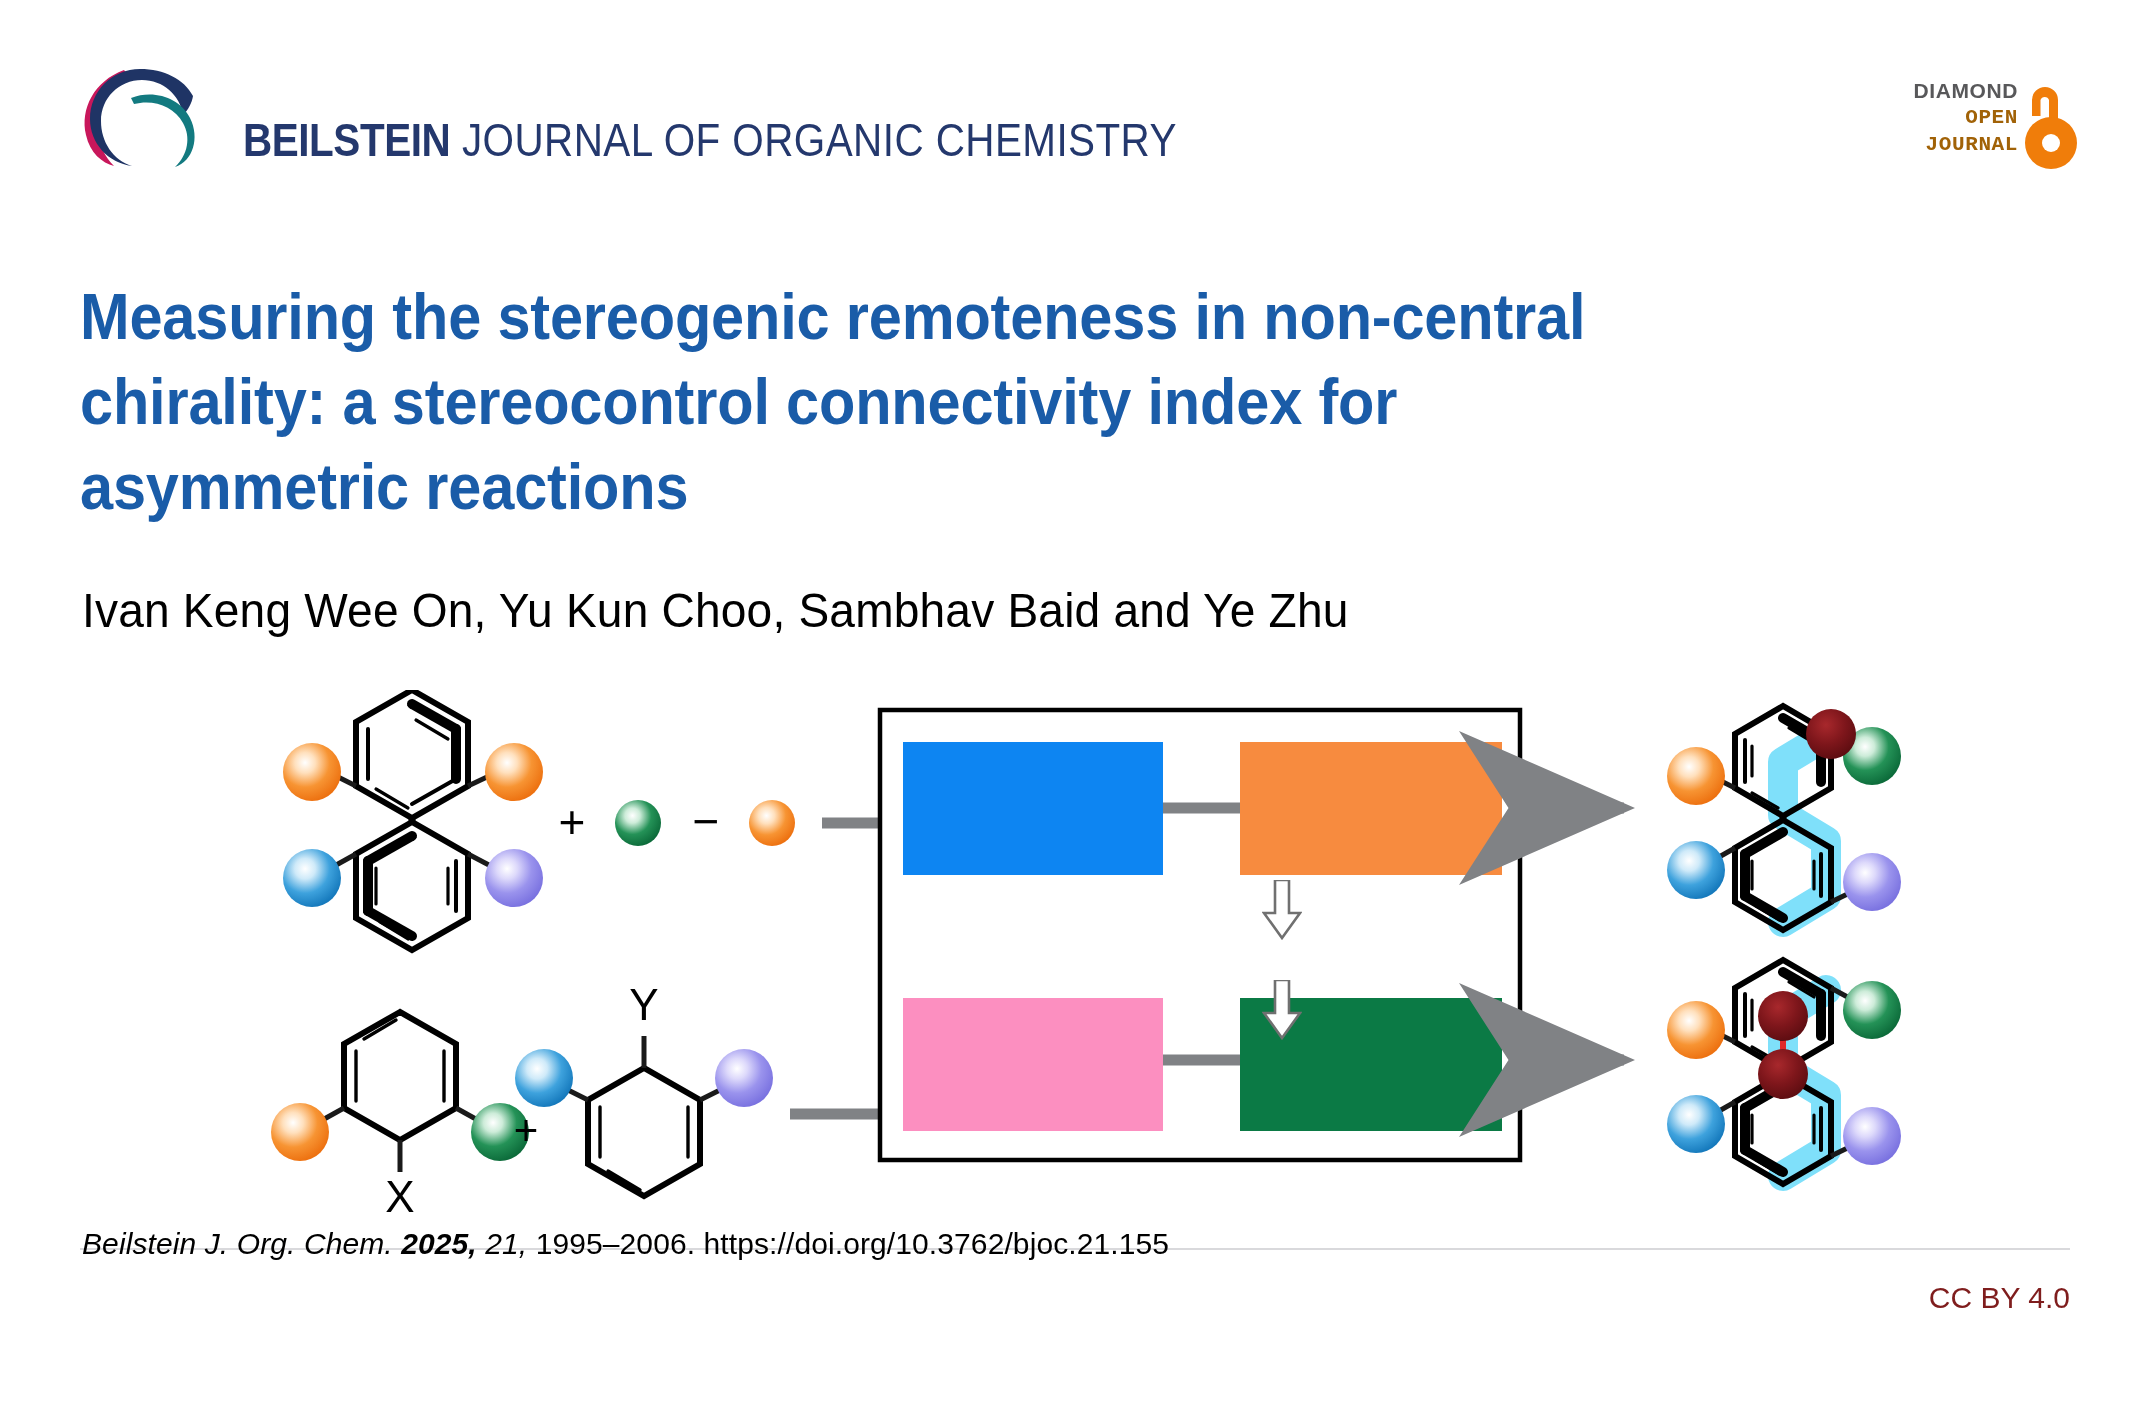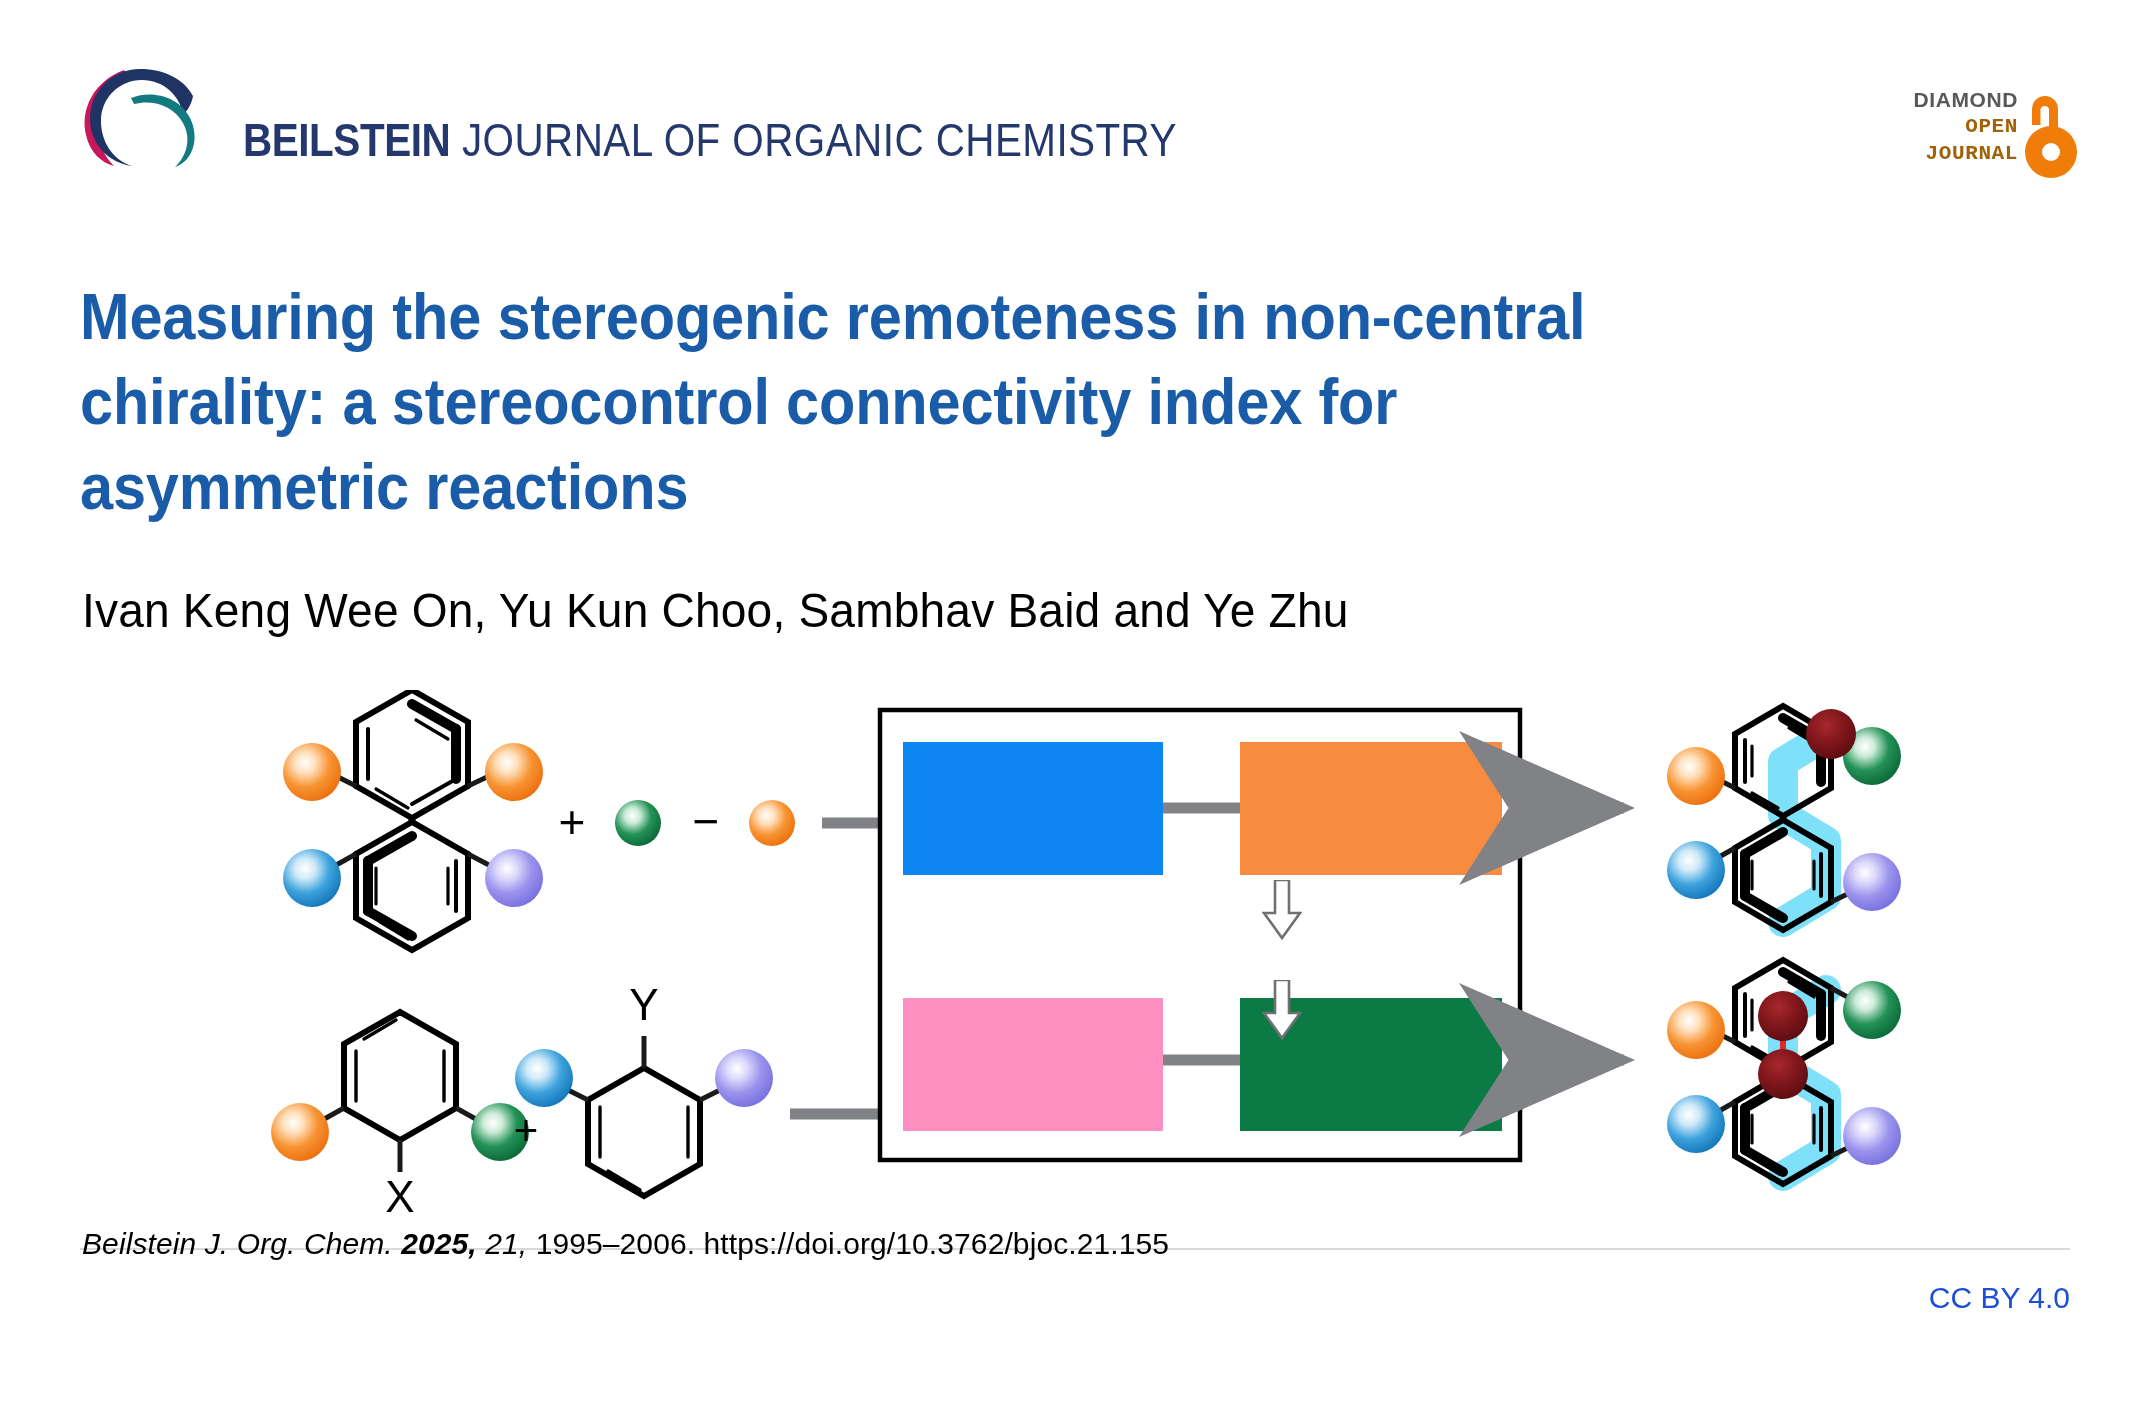--- a/index.html
+++ b/index.html
@@ -44,21 +44,21 @@
   }
   .journal-title .jt-reg {
     font-weight: 400;
     letter-spacing: 0.5px;
   }
 
   
   .oa-badge {
     position: absolute;
     right: 70px; top: 78px;
-    width: 185px; height: 112px; margin-top: 9px;
+    width: 185px; height: 112px;
   }
   .oa-text {
     position: absolute;
     right: 62px; top: 0;
     text-align: right;
     line-height: 1.28;
   }
   .oa-line {
     font-weight: bold;
     font-size: 21px;
@@ -126,21 +126,21 @@
     white-space: nowrap;
     letter-spacing: 0.1px;
   }
   .footer-left .f-ital { font-style: italic; }
   .footer-left .f-bold { font-style: italic; font-weight: bold; }
   .footer-right {
     position: absolute;
     right: 80px; top: 1281px;
     font-family: "Liberation Sans", sans-serif;
     font-size: 30px;
-    color: #1d4ed8;
+    color: #7f1d1d;
     white-space: nowrap;
   }
 </style>
 </head>
 <body>
 
 <div class="header">
 
   <div class="logo-mark">
     <svg width="128" height="104" viewBox="0 0 128 104" xmlns="http://www.w3.org/2000/svg">

